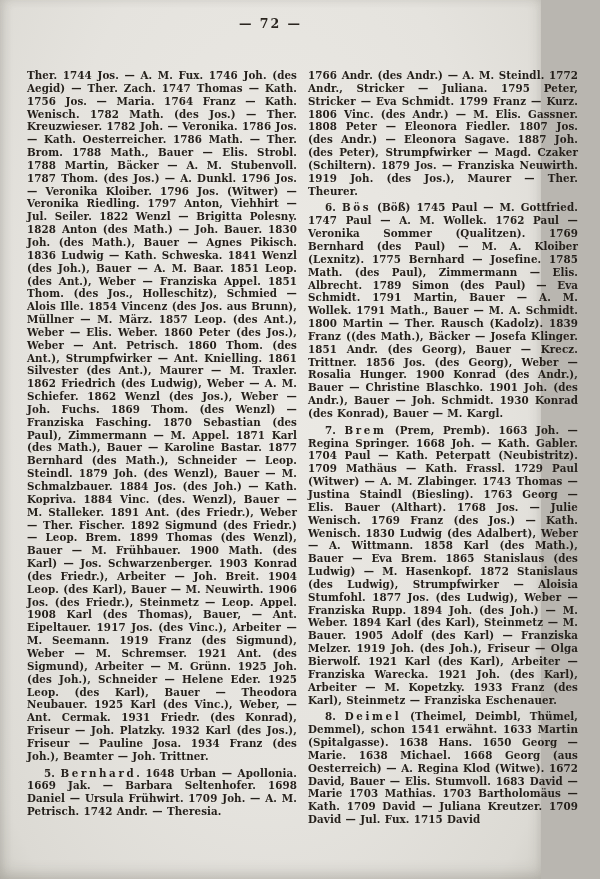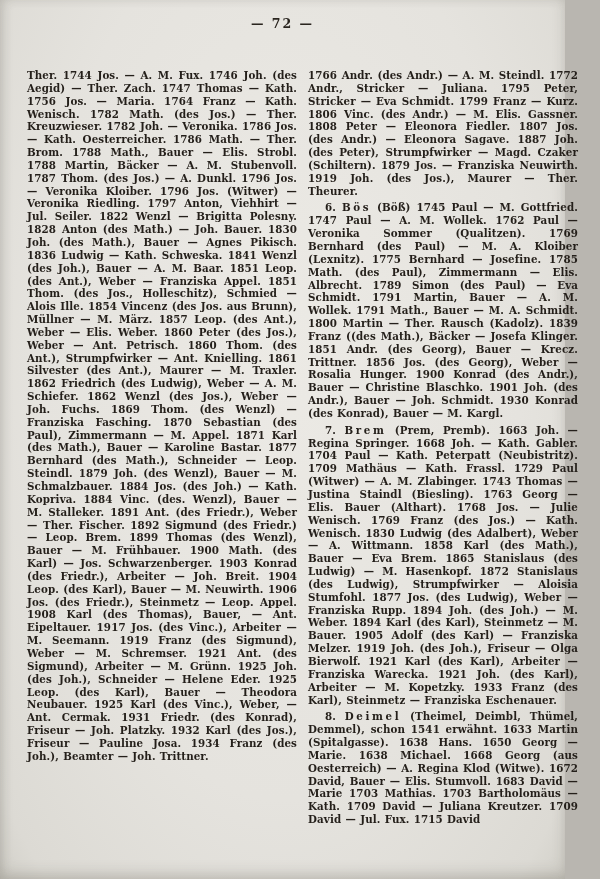--- a/index.html
+++ b/index.html
@@ -9,21 +9,20 @@
     font-family: "DejaVu Serif", serif;
     overflow: hidden;
   }
   .page {
     position: relative;
     width: 541px; height: 879px;
     background:
       radial-gradient(ellipse at 50% 40%, #eceae5 0%, #e5e3de 60%, #dcdad4 92%, #d2d0c9 100%);
     color: #241f1a;
     box-shadow: inset 0 -6px 14px rgba(70,65,58,0.18), inset 3px 0 10px rgba(70,65,58,0.10);
-    padding-left: 24px;
   }
   .scan-noise {
     position: absolute; inset: 0; pointer-events: none;
     background-image:
       radial-gradient(circle 1px at 40px 842px, #8a857c 40%, transparent 60%),
       radial-gradient(circle 1px at 120px 858px, #8a857c 40%, transparent 60%),
       radial-gradient(circle 1px at 235px 851px, #938e85 40%, transparent 60%),
       radial-gradient(circle 1px at 345px 866px, #8a857c 40%, transparent 60%),
       radial-gradient(circle 1px at 452px 848px, #938e85 40%, transparent 60%),
       radial-gradient(circle 1px at 543px 860px, #8a857c 40%, transparent 60%),
@@ -69,20 +68,21 @@
 
 <div class="page">
   <div class="scan-noise"></div>
 
   <div class="page-number">— 72 —</div>
 
   <div class="columns">
 
     <div class="col">
       <p>Ther. 1744 Jos. — A. M. Fux. 1746 Joh. (des Aegid) — Ther. Zach. 1747 Thomas — Kath. 1756 Jos. — Maria. 1764 Franz — Kath. Wenisch. 1782 Math. (des Jos.) — Ther. Kreuzwieser. 1782 Joh. — Veronika. 1786 Jos. — Kath. Oesterreicher. 1786 Math. — Ther. Brom. 1788 Math., Bauer — Elis. Strobl. 1788 Martin, Bäcker — A. M. Stubenvoll. 1787 Thom. (des Jos.) — A. Dunkl. 1796 Jos. — Veronika Kloiber. 1796 Jos. (Witwer) — Veronika Riedling. 1797 Anton, Viehhirt — Jul. Seiler. 1822 Wenzl — Brigitta Polesny. 1828 Anton (des Math.) — Joh. Bauer. 1830 Joh. (des Math.), Bauer — Agnes Pikisch. 1836 Ludwig — Kath. Schweska. 1841 Wenzl (des Joh.), Bauer — A. M. Baar. 1851 Leop. (des Ant.), Weber — Franziska Appel. 1851 Thom. (des Jos., Holleschitz), Schmied — Alois Ille. 1854 Vincenz (des Jos. aus Brunn), Müllner — M. März. 1857 Leop. (des Ant.), Weber — Elis. Weber. 1860 Peter (des Jos.), Weber — Ant. Petrisch. 1860 Thom. (des Ant.), Strumpfwirker — Ant. Knielling. 1861 Silvester (des Ant.), Maurer — M. Traxler. 1862 Friedrich (des Ludwig), Weber — A. M. Schiefer. 1862 Wenzl (des Jos.), Weber — Joh. Fuchs. 1869 Thom. (des Wenzl) — Franziska Fasching. 1870 Sebastian (des Paul), Zimmermann — M. Appel. 1871 Karl (des Math.), Bauer — Karoline Bastar. 1877 Bernhard (des Math.), Schneider — Leop. Steindl. 1879 Joh. (des Wenzl), Bauer — M. Schmalzbauer. 1884 Jos. (des Joh.) — Kath. Kopriva. 1884 Vinc. (des. Wenzl), Bauer — M. Stalleker. 1891 Ant. (des Friedr.), Weber — Ther. Fischer. 1892 Sigmund (des Friedr.) — Leop. Brem. 1899 Thomas (des Wenzl), Bauer — M. Frühbauer. 1900 Math. (des Karl) — Jos. Schwarzenberger. 1903 Konrad (des Friedr.), Arbeiter — Joh. Breit. 1904 Leop. (des Karl), Bauer — M. Neuwirth. 1906 Jos. (des Friedr.), Steinmetz — Leop. Appel. 1908 Karl (des Thomas), Bauer, — Ant. Eipeltauer. 1917 Jos. (des Vinc.), Arbeiter — M. Seemann. 1919 Franz (des Sigmund), Weber — M. Schremser. 1921 Ant. (des Sigmund), Arbeiter — M. Grünn. 1925 Joh. (des Joh.), Schneider — Helene Eder. 1925 Leop. (des Karl), Bauer — Theodora Neubauer. 1925 Karl (des Vinc.), Weber, — Ant. Cermak. 1931 Friedr. (des Konrad), Friseur — Joh. Platzky. 1932 Karl (des Jos.), Friseur — Pauline Josa. 1934 Franz (des Joh.), Beamter — Joh. Trittner.</p>
+      <p class="entry"><span>5.</span> <span class="entry-name">Bernhard</span><span>. 1648 Urban — Apollonia. 1669 Jak. — Barbara Seltenhofer. 1698 Daniel — Ursula Frühwirt. 1709 Joh. — A. M. Petrisch. 1742 Andr. — Theresia.</span></p>
     </div>
 
     <div class="col">
       <p>1766 Andr. (des Andr.) — A. M. Steindl. 1772 Andr., Stricker — Juliana. 1795 Peter, Stricker — Eva Schmidt. 1799 Franz — Kurz. 1806 Vinc. (des Andr.) — M. Elis. Gassner. 1808 Peter — Eleonora Fiedler. 1807 Jos. (des Andr.) — Eleonora Sagave. 1887 Joh. (des Peter), Strumpfwirker — Magd. Czaker (Schiltern). 1879 Jos. — Franziska Neuwirth. 1919 Joh. (des Jos.), Maurer — Ther. Theurer.</p>
       <p class="entry"><span>6.</span> <span class="entry-name">Bös</span><span> (Böß) 1745 Paul — M. Gottfried. 1747 Paul — A. M. Wollek. 1762 Paul — Veronika Sommer (Qualitzen). 1769 Bernhard (des Paul) — M. A. Kloiber (Lexnitz). 1775 Bernhard — Josefine. 1785 Math. (des Paul), Zimmermann — Elis. Albrecht. 1789 Simon (des Paul) — Eva Schmidt. 1791 Martin, Bauer — A. M. Wollek. 1791 Math., Bauer — M. A. Schmidt. 1800 Martin — Ther. Rausch (Kadolz). 1839 Franz ((des Math.), Bäcker — Josefa Klinger. 1851 Andr. (des Georg), Bauer — Krecz. Trittner. 1856 Jos. (des Georg), Weber — Rosalia Hunger. 1900 Konrad (des Andr.), Bauer — Christine Blaschko. 1901 Joh. (des Andr.), Bauer — Joh. Schmidt. 1930 Konrad (des Konrad), Bauer — M. Kargl.</span></p>
       <p class="entry"><span>7.</span> <span class="entry-name">Brem</span><span> (Prem, Premb). 1663 Joh. — Regina Springer. 1668 Joh. — Kath. Gabler. 1704 Paul — Kath. Peterpatt (Neubistritz). 1709 Mathäus — Kath. Frassl. 1729 Paul (Witwer) — A. M. Zlabinger. 1743 Thomas — Justina Staindl (Biesling). 1763 Georg — Elis. Bauer (Althart). 1768 Jos. — Julie Wenisch. 1769 Franz (des Jos.) — Kath. Wenisch. 1830 Ludwig (des Adalbert), Weber — A. Wittmann. 1858 Karl (des Math.), Bauer — Eva Brem. 1865 Stanislaus (des Ludwig) — M. Hasenkopf. 1872 Stanislaus (des Ludwig), Strumpfwirker — Aloisia Stumfohl. 1877 Jos. (des Ludwig), Weber — Franziska Rupp. 1894 Joh. (des Joh.) — M. Weber. 1894 Karl (des Karl), Steinmetz — M. Bauer. 1905 Adolf (des Karl) — Franziska Melzer. 1919 Joh. (des Joh.), Friseur — Olga Bierwolf. 1921 Karl (des Karl), Arbeiter — Franziska Warecka. 1921 Joh. (des Karl), Arbeiter — M. Kopetzky. 1933 Franz (des Karl), Steinmetz — Franziska Eschenauer.</span></p>
       <p class="entry"><span>8.</span> <span class="entry-name">Deimel</span><span> (Theimel, Deimbl, Thümel, Demmel), schon 1541 erwähnt. 1633 Martin (Spitalgasse). 1638 Hans. 1650 Georg — Marie. 1638 Michael. 1668 Georg (aus Oesterreich) — A. Regina Klod (Witwe). 1672 David, Bauer — Elis. Stumvoll. 1683 David — Marie 1703 Mathias. 1703 Bartholomäus — Kath. 1709 David — Juliana Kreutzer. 1709 David — Jul. Fux. 1715 David</span></p>
     </div>
 
   </div>

